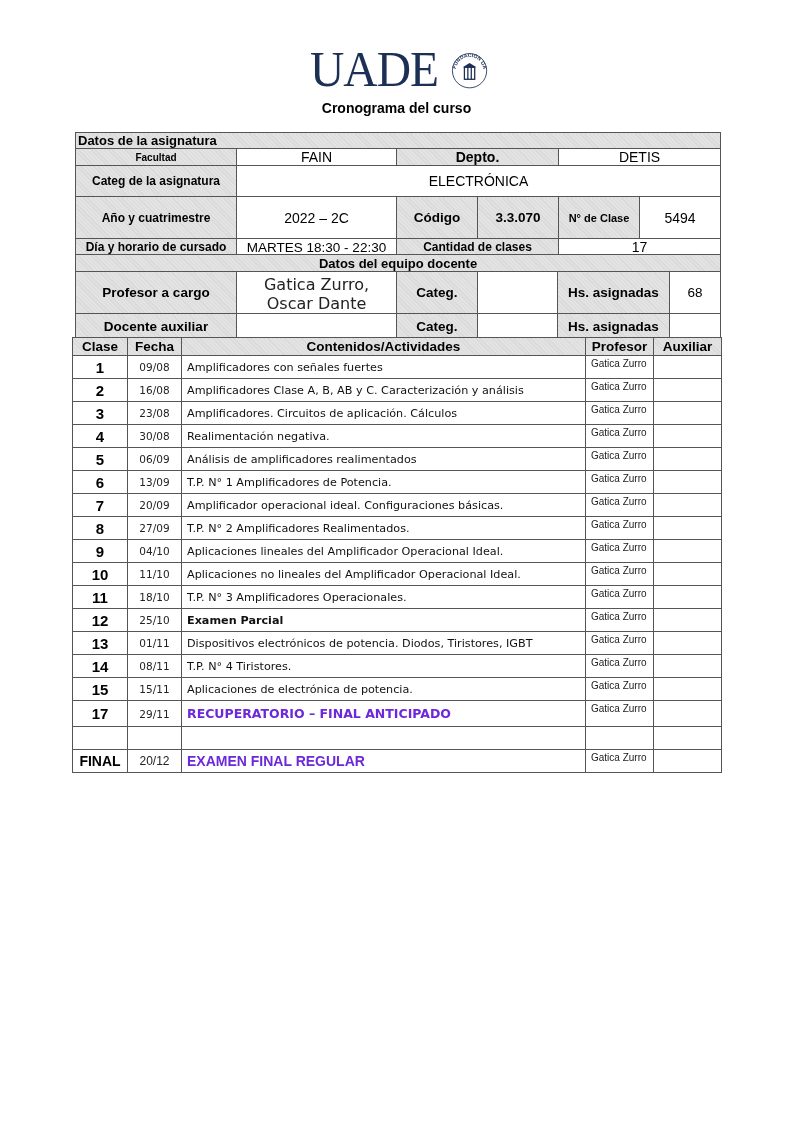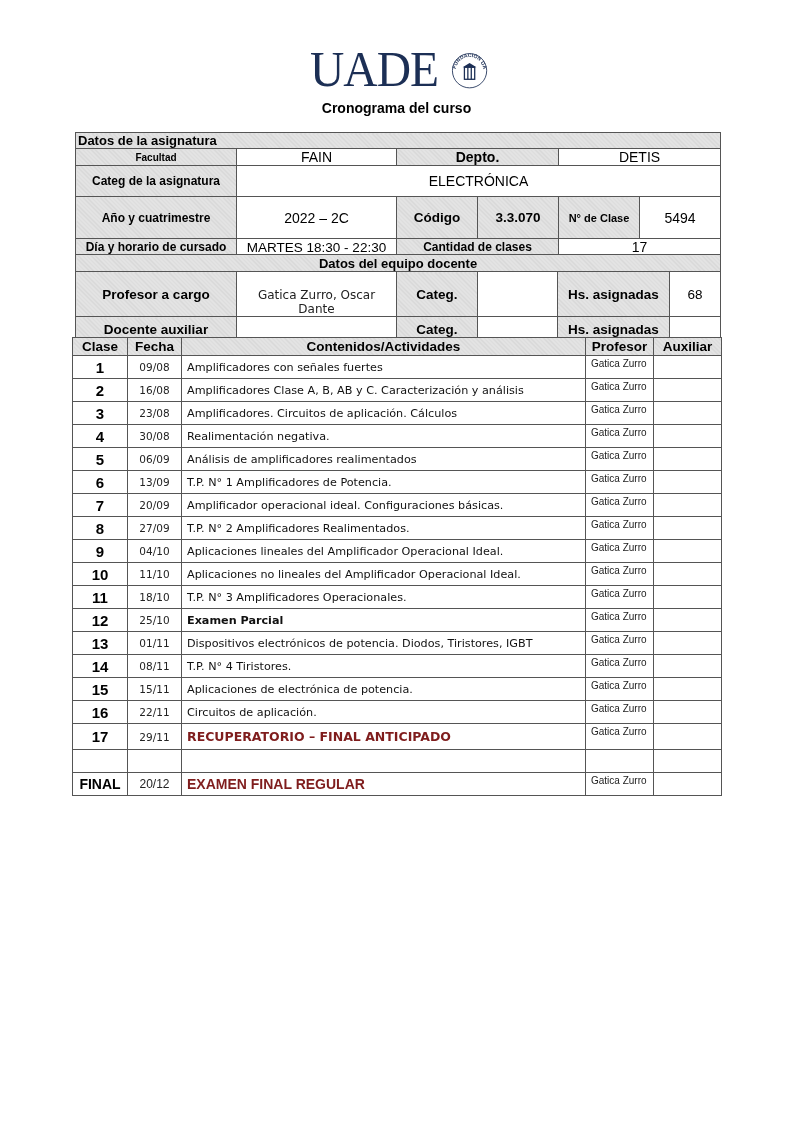--- a/index.html
+++ b/index.html
@@ -18,30 +18,30 @@
            background-image: repeating-linear-gradient(45deg, rgba(0,0,0,0.06) 0 1px, transparent 1px 3px); }
   .b { font-weight: bold; }
   .sm { font-size: 11px; line-height: 12px; }
 
   #t1 { left: 75px; top: 132px; width: 645px; }
   #t1 .hdr { text-align: left; font-weight: bold; font-size: 13px; height: 16px; }
 
   #t2 { left: 75px; top: 254px; width: 645px; }
   #t2 td { height: 25px; font-size: 13.5px; }
   #t2 .hdr { height: 17px; font-size: 13px; font-weight: bold; }
-  #t2 .prof { font-family: "DejaVu Sans", sans-serif; font-size: 12px; color: #222; vertical-align: top; padding-top: 16px; }
+  #t2 .prof { font-family: "DejaVu Sans", sans-serif; font-size: 16px; color: #222; vertical-align: top; padding-top: 3px; }
 
   #t3 { left: 72px; top: 337px; width: 649px; }
   #t3 th { height: 18px; font-size: 13.5px; font-weight: bold; }
   #t3 td { height: 23px; }
   #t3 td.num { font-weight: bold; font-size: 15px; }
   #t3 td.date { font-family: "DejaVu Sans", sans-serif; font-size: 10.5px; color: #222; }
   #t3 td.act { text-align: left; padding-left: 5px; font-family: "DejaVu Sans", sans-serif; font-size: 11.2px; color: #111; }
   #t3 td.act.bold { font-weight: bold; }
-  #t3 td.act.red { color: #7f1d1d; font-weight: bold; font-size: 12.5px; }
+  #t3 td.act.red { color: #6d28d9; font-weight: bold; font-size: 12.5px; }
   #t3 td.act.red.arial { font-family: Liberation Sans, sans-serif; font-size: 14px; }
   #t3 td.prof { font-size: 10px; vertical-align: top; padding-top: 2px; color: #222; text-align: left; padding-left: 5px; }
   #t3 tr.tall td { height: 26px; }
   #t3 tr.final td.num { font-size: 14px; }
   #t3 tr.final td.date { font-family: "Liberation Sans", sans-serif; font-size: 12px; }
 </style>
 </head>
 <body>
 
 <div class="logo">
@@ -251,27 +251,20 @@
         <td class="prof">Gatica Zurro</td>
         <td class="aux"></td>
       </tr>
       <tr>
         <td class="num">15</td>
         <td class="date">15/11</td>
         <td class="act">Aplicaciones de electrónica de potencia.</td>
         <td class="prof">Gatica Zurro</td>
         <td class="aux"></td>
       </tr>
-      <tr>
-        <td class="num">16</td>
-        <td class="date">22/11</td>
-        <td class="act">Circuitos de aplicación.</td>
-        <td class="prof">Gatica Zurro</td>
-        <td class="aux"></td>
-      </tr>
       <tr class="tall">
         <td class="num">17</td>
         <td class="date">29/11</td>
         <td class="act red">RECUPERATORIO – FINAL ANTICIPADO</td>
         <td class="prof">Gatica Zurro</td>
         <td class="aux"></td>
       </tr>
       <tr>
         <td class="num"></td>
         <td class="date"></td>

